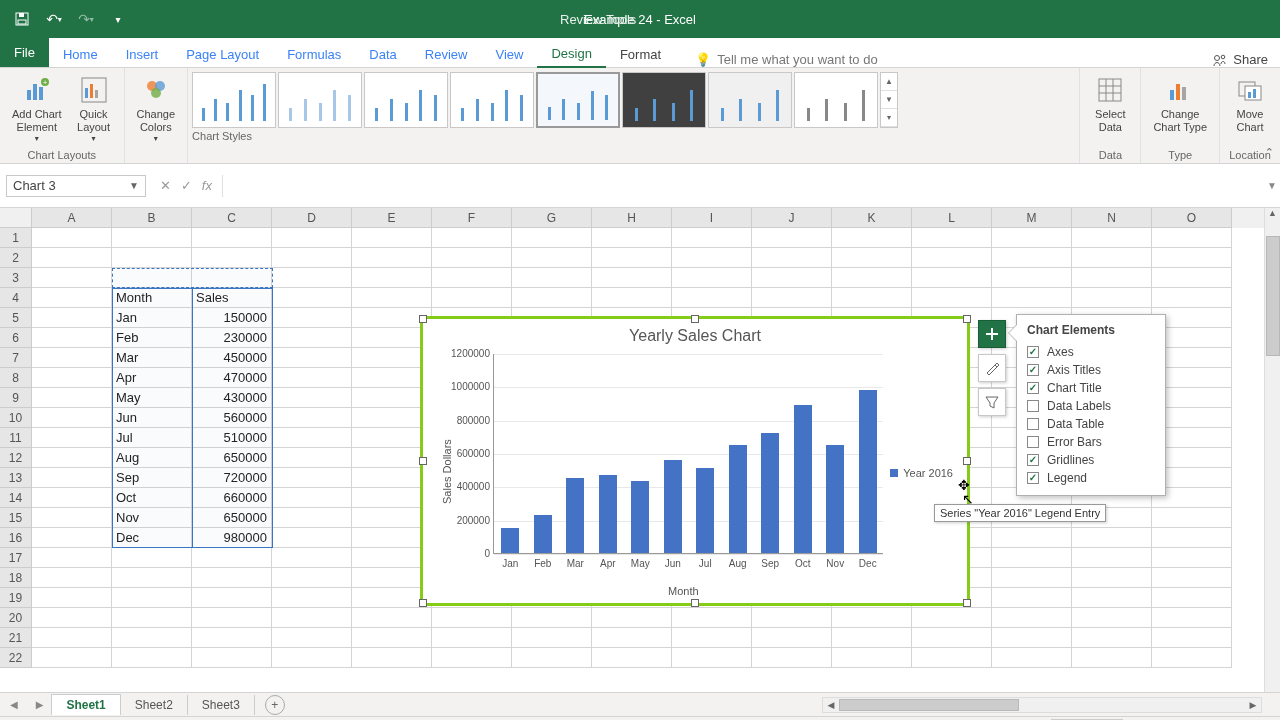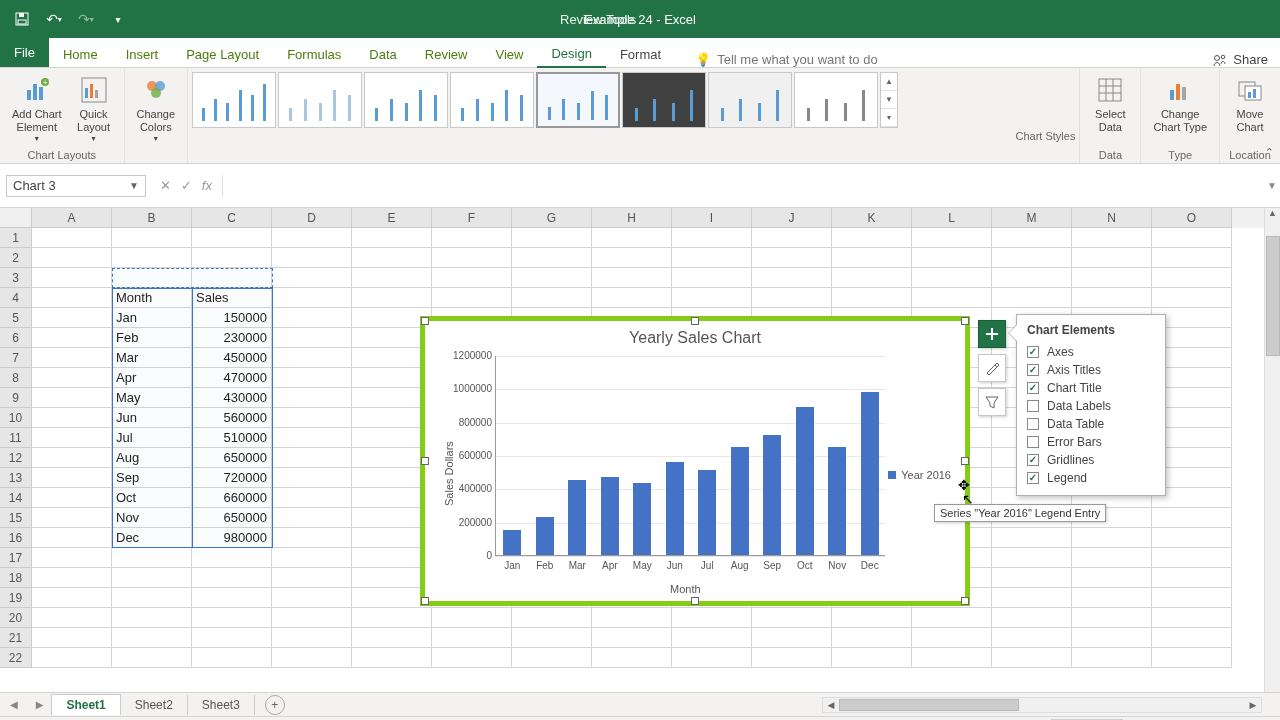--- a/index.html
+++ b/index.html
@@ -12,21 +12,21 @@
   .qat-btn.disabled { opacity: .5; }
   .title-center { position: absolute; left: 50%; transform: translateX(-50%); font-size: 13px; }
   .chart-tools { position: absolute; left: 560px; font-size: 13px; color: #e8f1ec; }
   .title-right { position: absolute; right: 0; display: flex; align-items: center; }
   .signin { font-size: 13px; margin-right: 14px; }
   .winbtn { width: 46px; height: 38px; display: flex; align-items: center; justify-content: center; color: #fff; }
   .winbtn svg { width: 12px; height: 12px; stroke: #fff; fill: none; stroke-width: 1; }
 
   
   .tabs { height: 30px; background: #fff; display: flex; align-items: flex-end; font-size: 13px; border-bottom: 1px solid #d4d4d4; padding-left: 0; }
-  .tab { padding: 6px 14px 5px; color: #4d7c0f; cursor: default; }
+  .tab { padding: 6px 14px 5px; color: #3b82f6; cursor: default; }
   .tab-file { background: #217346; color: #fff; padding: 7px 14px; }
   .tab.active { color: #217346; border-bottom: 2px solid #217346; margin-bottom: -1px; }
   .tab-format { color: #444; }
   .tellme { display: flex; align-items: center; gap: 6px; color: #777; margin-left: 20px; font-size: 13px; }
   .share-btn { position: absolute; right: 12px; display: flex; align-items: center; gap: 6px; color: #444; font-size: 13px; }
   .share-btn svg { width: 14px; height: 14px; stroke: #555; fill: none; }
 
   
   .ribbon { height: 96px; background: #f3f2f1; border-bottom: 1px solid #d4d4d4; display: flex; position: relative; }
   .rgroup { display: flex; flex-direction: column; align-items: center; padding: 4px 6px 2px; border-right: 1px solid #e1e1e1; }
@@ -65,21 +65,21 @@
   .row { display: flex; height: 20px; }
   .cell { width: 80px; border-right: 1px solid #d4d4d4; border-bottom: 1px solid #d4d4d4; font-size: 13px; padding: 0 4px; line-height: 19px; color: #222; background: #fff;}
   .cell.r { text-align: right; }
   .vscroll { position: absolute; right: 0; top: 0; bottom: 0; width: 16px; background: #f0f0f0; border-left: 1px solid #ddd;}
   .vscroll .track { width: 14px; height: 120px; background: #ccc; margin: 18px auto 0; border: 1px solid #b8b8b8;}
 
   
   .data-sel { position: absolute; border: .5px solid #3a75c4; background: rgba(58,117,196,0.03); pointer-events: none; }
 
   
-  .chart-obj { position: absolute; border: 5px solid #84cc16; background: #fff; }
+  .chart-obj { position: absolute; border: 3px solid #84cc16; background: #fff; }
   .handle { width: 8px; height: 8px; background: #fff; border: 1px solid #666; position: absolute; }
   .chart-title { text-align: center; font-size: 16px; color: #555; margin-top: 8px; }
   .yaxis-title { position: absolute; transform: rotate(-90deg); transform-origin: left top; font-size: 11px; color: #555; }
   .ytick { position: absolute; font-size: 10px; color: #555; text-align: right; width: 46px; }
   .bar-area { position: absolute; border-left: 1px solid #999; border-bottom: 1px solid #999;}
   .grid-line { position: absolute; left: 0; right: 0; border-top: 1px solid #e8e8e8; }
   .cbar { position: absolute; bottom: 0; width: 18px; background: #4472c4; }
   .xtick { position: absolute; font-size: 10px; color: #555; text-align: center; width: 30px; }
   .xaxis-title { position: absolute; font-size: 11px; color: #555; }
   .legend { position: absolute; font-size: 11px; color: #555; display: flex; align-items: center; gap: 5px;}
@@ -276,21 +276,21 @@
             <div class="cs-bar" style="height:40%;background:#888"></div>
             <div class="cs-bar" style="height:70%;background:#888"></div>
           </div>
       </div>
       <div class="cs-scroll">
           <div>▲</div>
           <div>▼</div>
           <div>▾</div>
         </div>
     </div>
-    <div class="rgroup-label" style="text-align:right">Chart Styles</div>
+    <div class="rgroup-label" style="text-align:left">Chart Styles</div>
   </div>
 
   <div class="rgroup">
     <div class="rgroup-body">
       <div class="rbtn-v">
         <div class="icon">
             <svg width="28" height="28" viewBox="0 0 28 28">
               <rect x="3" y="3" width="22" height="22" fill="none" stroke="#888"></rect>
               <line x1="3" y1="10" x2="25" y2="10" stroke="#888"></line>
               <line x1="3" y1="17" x2="25" y2="17" stroke="#888"></line>

